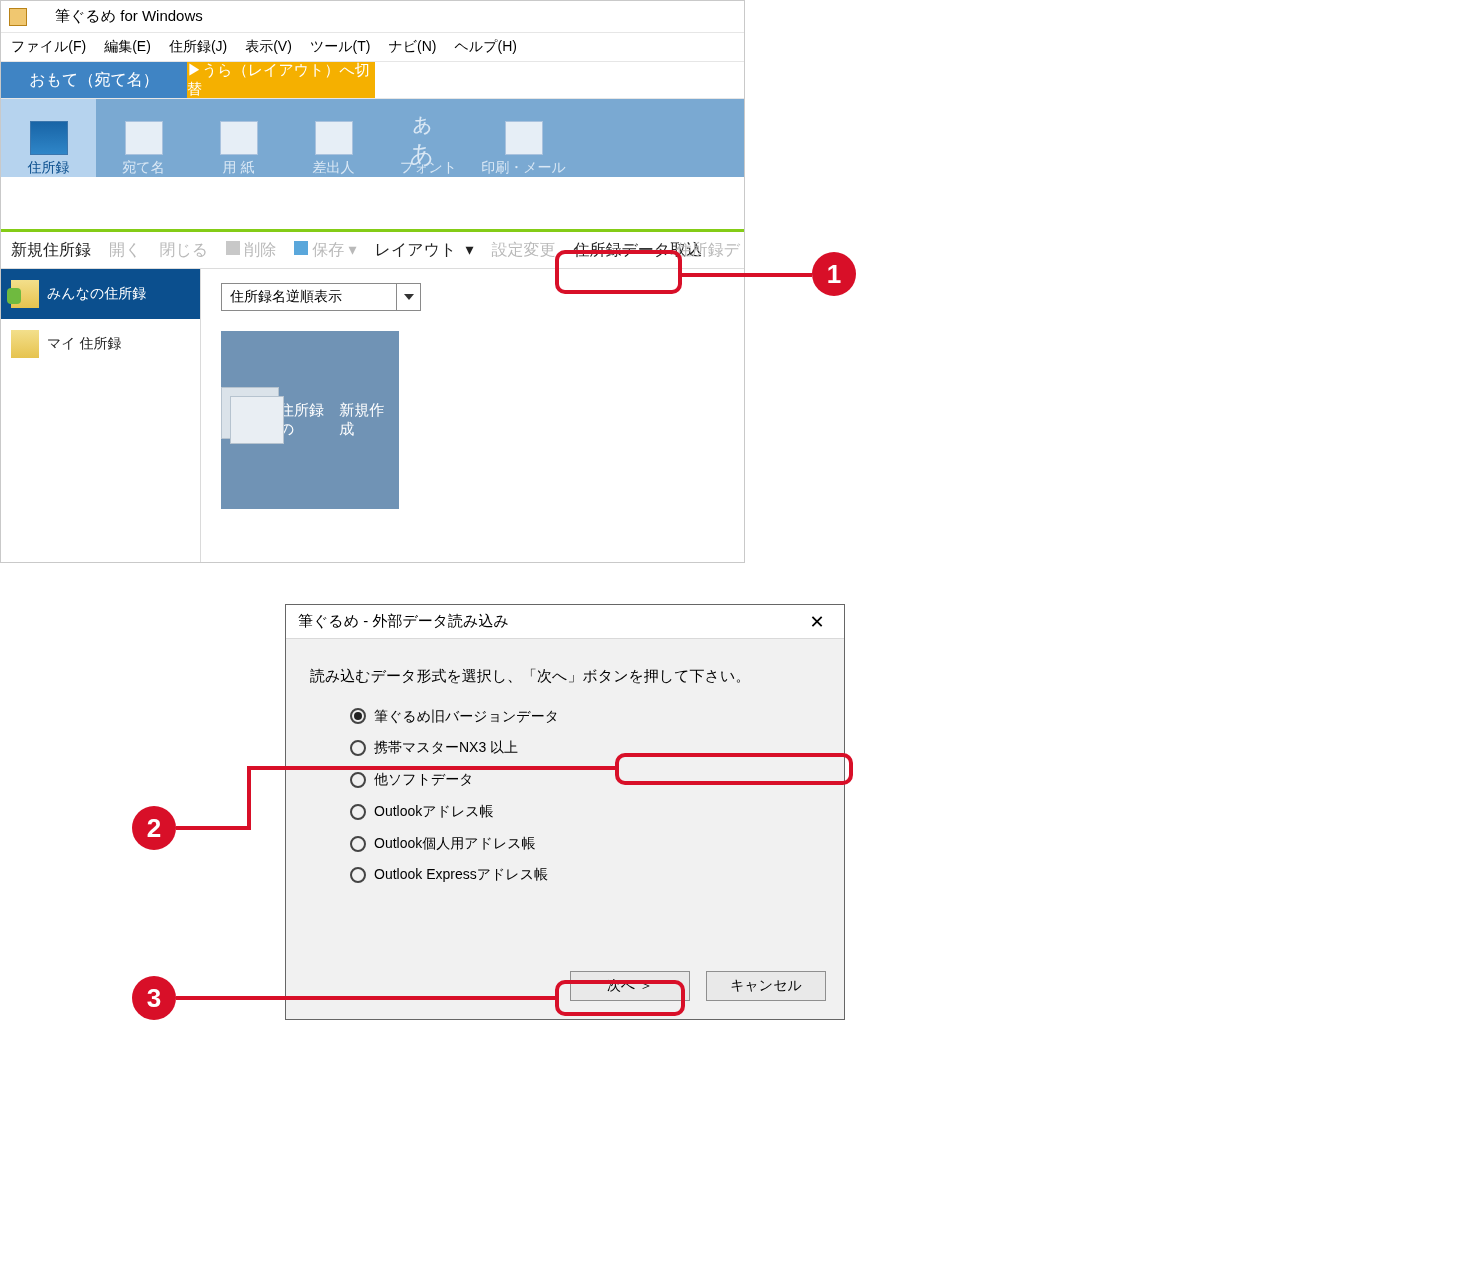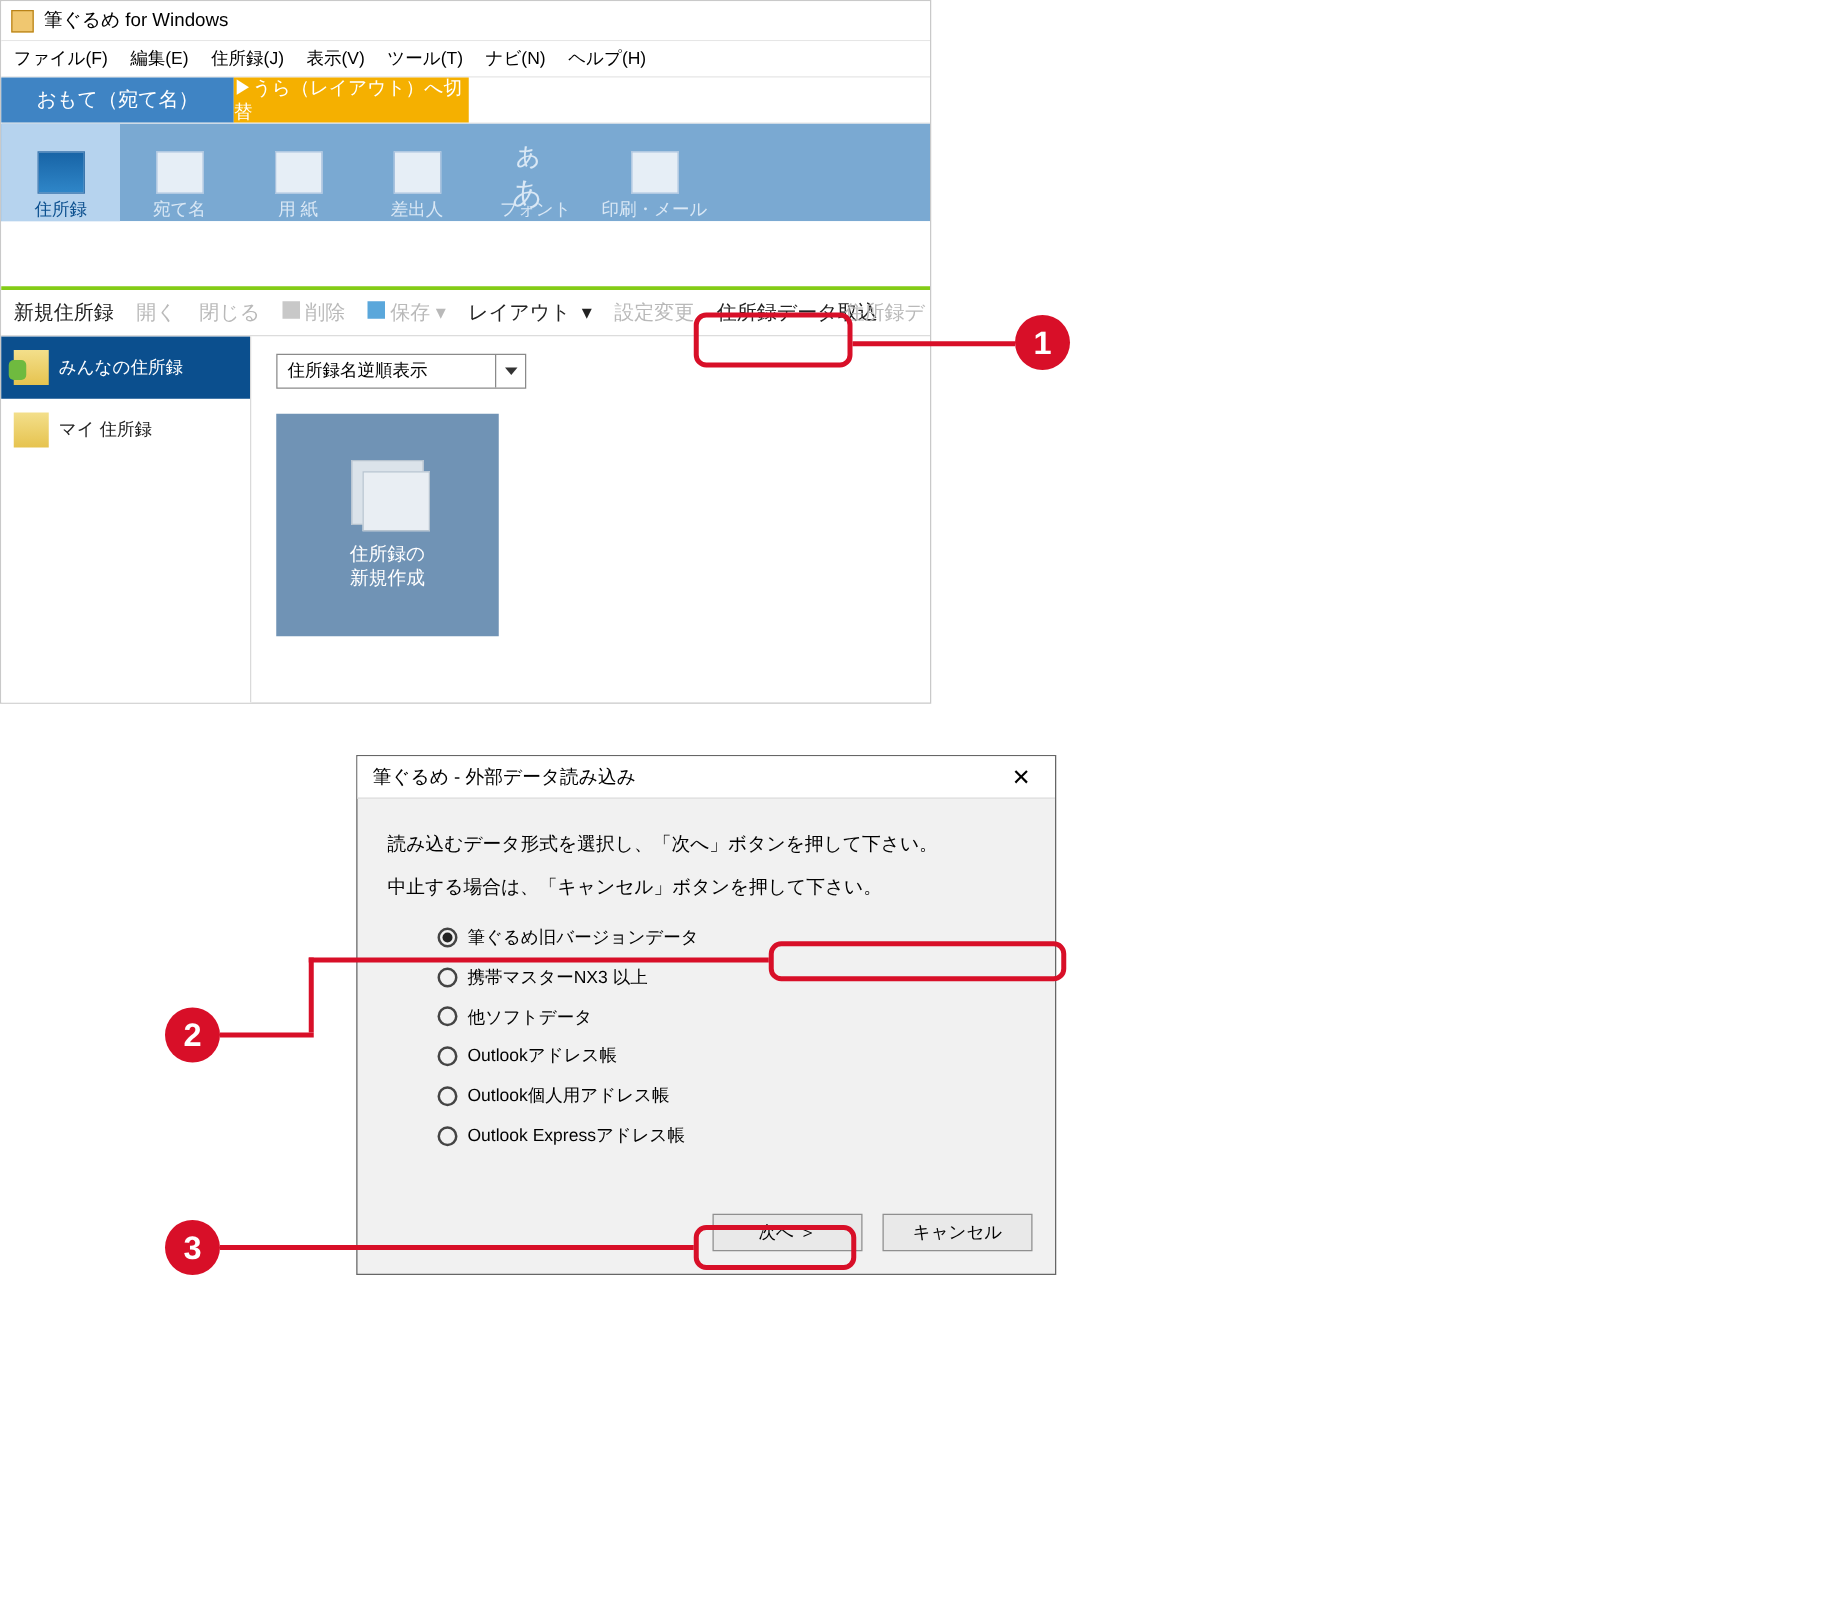--- a/index.html
+++ b/index.html
@@ -17,20 +17,21 @@
   .win1 {
     position: absolute; left: 0; top: 0;
     width: 745px; height: 563px;
     border: 1px solid #c9c9c9;
     background: #fff;
   }
   .titlebar {
     height: 32px; display: flex; align-items: center;
     padding: 0 8px; background: #fff; border-bottom: 1px solid #e6e6e6;
     font-size: 15px;
+    gap: 20px;
   }
   .titlebar .icon { width: 18px; height: 18px; background: #f0c770; border: 1px solid #b98318; margin-right: 8px; }
   .menubar {
     height: 28px; display: flex; align-items: center; gap: 18px;
     padding: 0 10px; background: #fff; font-size: 14px;
   }
   .menubar span { cursor: default; }
   .tabbar {
     height: 38px; background: #fff; border-top: 1px solid #e6e6e6; border-bottom: 1px solid #e6e6e6;
     display: flex; align-items: stretch;
@@ -66,21 +67,21 @@
   .sbicon.folder-people { background: linear-gradient(#f3df8b,#e6c34f); position:relative;}
   .sbicon.folder-people::after{content:"";position:absolute;left:-4px;top:8px;width:14px;height:16px;background:#6fba3f;border-radius:4px;}
   .sbicon.folder { background: linear-gradient(#f3df8b,#e6c34f); }
   .mainpane { flex:1; padding: 14px 0 0 20px; }
   .dropdown { width: 200px; height: 28px; border: 1px solid #8a8a8a; background:#fff; display:flex; align-items:center;}
   .dropdown .ddlabel { flex:1; padding:0 8px; }
   .dropdown .ddbtn { width:24px; height:100%; border-left:1px solid #8a8a8a; display:flex; align-items:center; justify-content:center;}
   .dropdown .ddbtn::before{content:"";border-left:5px solid transparent;border-right:5px solid transparent;border-top:6px solid #333;}
   .card {
     margin-top: 20px; width: 178px; height: 178px; background: #7093b5;
-    display:flex; flex-direction:column; align-items:center; justify-content:center; color:#fff; font-size:15px;
+    display:flex; align-items:center; justify-content:center; color:#fff; font-size:15px;
   }
   .card .cardicon{ width:58px; height:52px; background:#dbe3ea; border:1px solid #b6c3cf; margin-bottom:14px; position:relative;}
   .card .cardicon::after{content:"";position:absolute;left:8px;top:8px;right:-6px;bottom:-6px;border:1px solid #b6c3cf;background:#e9eef3;}
   
   .marker { position:absolute; width:44px; height:44px; border-radius:50%; background:#d80f28; color:#fff; display:flex; align-items:center; justify-content:center; font-family: Arial, sans-serif; font-size:26px; font-weight:700; z-index:20;}
   .callout-box { position:absolute; border:4px solid #d80f28; border-radius:10px; z-index:15; pointer-events:none;}
   .callout-line { position:absolute; background:#d80f28; z-index:14;}
   
   .dlg {
     position:absolute; left:285px; top:604px; width:560px; height:416px;
@@ -196,21 +197,20 @@
   <div class="callout-line" style="left:682px; top:273px; height:4px; width:130px;"></div>
   <div class="marker" style="left:812px; top:252px;">1</div>
 
   <div class="dlg">
     <div class="dlg-title">
       <span>筆ぐるめ - 外部データ読み込み</span>
       <span class="dlg-close">✕</span>
     </div>
     <div class="dlg-body">
       <div>読み込むデータ形式を選択し、「次へ」ボタンを押して下さい。</div>
-      <div style="margin-top:8px;">中止する場合は、「キャンセル」ボタンを押して下さい。</div>
 
       <div class="radios">
         <label class="radio">
           <span class="rc sel"></span>
           <span>筆ぐるめ旧バージョンデータ</span>
         </label>
         <label class="radio">
           <span class="rc"></span>
           <span>携帯マスターNX3 以上</span>
         </label>

